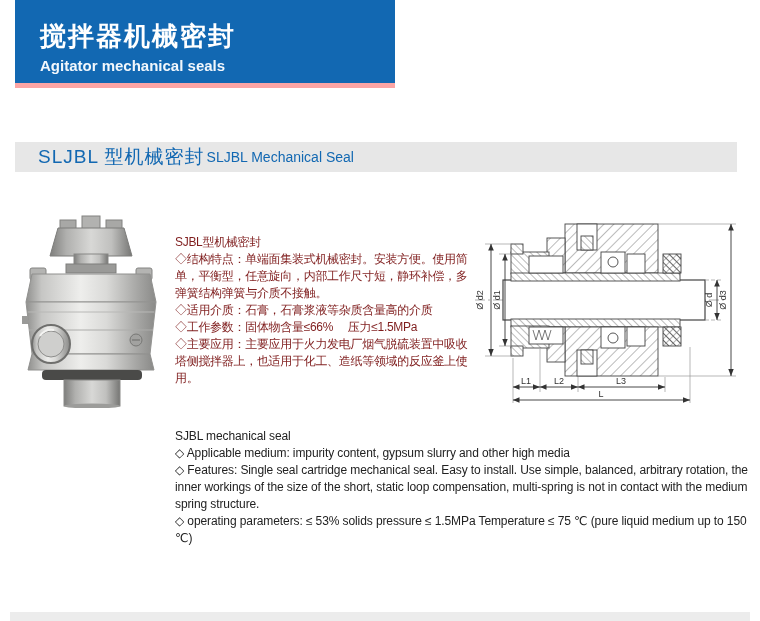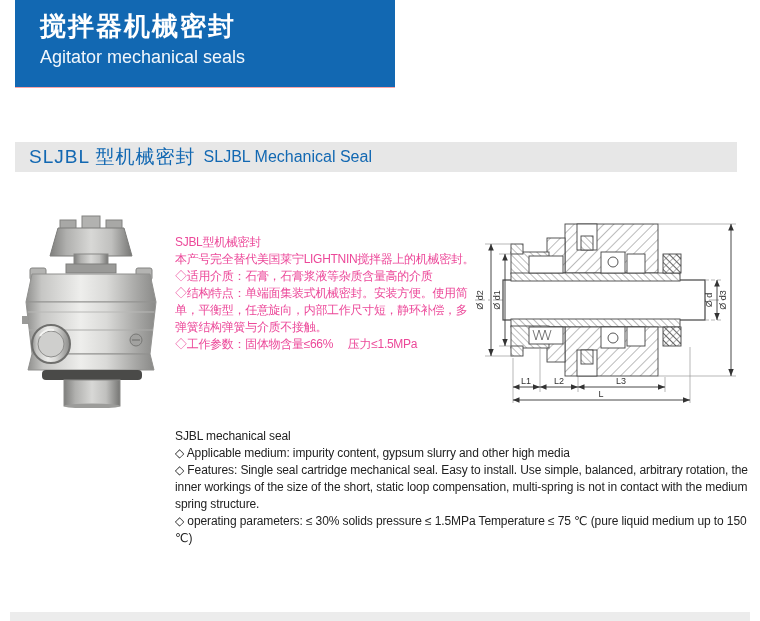--- a/index.html
+++ b/index.html
@@ -3,39 +3,39 @@
 <meta charset="utf-8">
 <style>
   html,body{margin:0;padding:0;background:#fff;}
   .page{
     position:relative;width:760px;height:621px;background:#ffffff;
     font-family:"Liberation Sans",sans-serif;overflow:hidden;color:#333;
   }
   
   .banner{
     position:absolute;left:15px;top:0;width:380px;height:88px;
-    background:#1268b2;border-bottom:1px solid #fca5a5;box-sizing:border-box;
-    padding:12px 0 0 25px;color:#fff;
+    background:#1268b2;border-bottom:5px solid #fca5a5;box-sizing:border-box;
+    padding:22px 0 0 25px;color:#fff;
   }
   .banner-title{font-size:26px;font-weight:bold;letter-spacing:2px;line-height:1.1;}
-  .banner-subtitle{font-size:18px;margin-top:6px;color:#f2f7fc;}
+  .banner-subtitle{font-size:15px;margin-top:6px;color:#f2f7fc;font-weight:bold;}
   
   .section-bar{
     position:absolute;left:15px;top:142px;width:722px;height:30px;
     background:#e7e7e7;display:flex;align-items:center;box-sizing:border-box;
-    padding-left:14px;color:#1268b2;
+    padding-left:23px;color:#1268b2;
   }
   .sec-zh{font-size:19px;letter-spacing:1px;}
-  .sec-en{font-size:16px;margin-left:8px;}
+  .sec-en{font-size:14px;margin-left:2px;}
   
   .photo{position:absolute;left:18px;top:208px;margin:0;}
   .drawing{position:absolute;left:473px;top:196px;margin:0;text-align:right;}
   .desc-zh{
     position:absolute;left:175px;top:234px;width:300px;
-    font-size:12px;line-height:17px;letter-spacing:-0.3px;color:#ec4899;
+    font-size:12px;line-height:17px;letter-spacing:-0.3px;color:#7f1d1d;
   }
   .desc-zh p{margin:0;white-space:pre-wrap;}
   .desc-en{
     position:absolute;left:175px;top:428px;width:578px;
     font-size:12px;line-height:17px;letter-spacing:-0.1px;color:#222;
   }
   .desc-en p{margin:0;}
   
   .bottom-bar{position:absolute;left:10px;top:612px;width:740px;height:9px;background:#ececec;}
   svg text{font-family:"Liberation Sans",sans-serif;}
@@ -102,24 +102,24 @@
       </g>
       <g>
         <circle cx="118" cy="132" r="6" fill="#a2a2a0" stroke="#777775"></circle>
         <line x1="114" y1="132" x2="122" y2="132" stroke="#6a6a68"></line>
       </g>
     </svg>
   </figure>
 
   <div class="desc-zh">
     <p>SJBL型机械密封</p>
-    <p>本产号完全替代美国莱宁LIGHTNIN搅拌器上的机械密封。</p>
+    <p>◇结构特点：单端面集装式机械密封。安装方便。使用简单，平衡型，任意旋向，内部工作尺寸短，静环补偿，多弹簧结构弹簧与介质不接触。</p>
     <p>◇适用介质：石膏，石膏浆液等杂质含量高的介质</p>
-    <p>◇结构特点：单端面集装式机械密封。安装方便。使用简单，平衡型，任意旋向，内部工作尺寸短，静环补偿，多弹簧结构弹簧与介质不接触。</p>
     <p>◇工作参数：固体物含量≤66%　 压力≤1.5MPa</p>
+    <p>◇主要应用：主要应用于火力发电厂烟气脱硫装置中吸收塔侧搅拌器上，也适用于化工、造纸等领域的反应釜上使用。</p>
   </div>
 
   <figure class="drawing">
     <svg width="285" height="212" viewBox="0 0 285 212" aria-hidden="true">
       <defs>
         <pattern id="hA" width="7" height="7" patternUnits="userSpaceOnUse" patternTransform="rotate(45)">
           <rect width="7" height="7" fill="#fff"></rect>
             <line x1="0" y1="0" x2="0" y2="7" stroke="#777" stroke-width="1"></line>
         </pattern>
         <pattern id="hB" width="5" height="5" patternUnits="userSpaceOnUse" patternTransform="rotate(-45)">
@@ -211,18 +211,18 @@
         <text x="148" y="188">L3</text>
         <text x="128" y="201">L</text>
       </g>
     </svg>
   </figure>
 
   <div class="desc-en">
     <p>SJBL mechanical seal</p>
     <p>◇ Applicable medium: impurity content, gypsum slurry and other high media</p>
     <p>◇ Features: Single seal cartridge mechanical seal. Easy to install. Use simple, balanced, arbitrary rotation, the inner workings of the size of the short, static loop compensation, multi-spring is not in contact with the medium spring structure.</p>
-    <p>◇ operating parameters: ≤ 30% solids pressure ≤ 1.5MPa Temperature ≤ 75 ℃ (pure liquid medium up to 150 ℃)</p>
+    <p>◇ operating parameters: ≤ 53% solids pressure ≤ 1.5MPa Temperature ≤ 75 ℃ (pure liquid medium up to 150 ℃)</p>
   </div>
 
   <div class="bottom-bar"></div>
 
 </div>
 
 </body></html>

